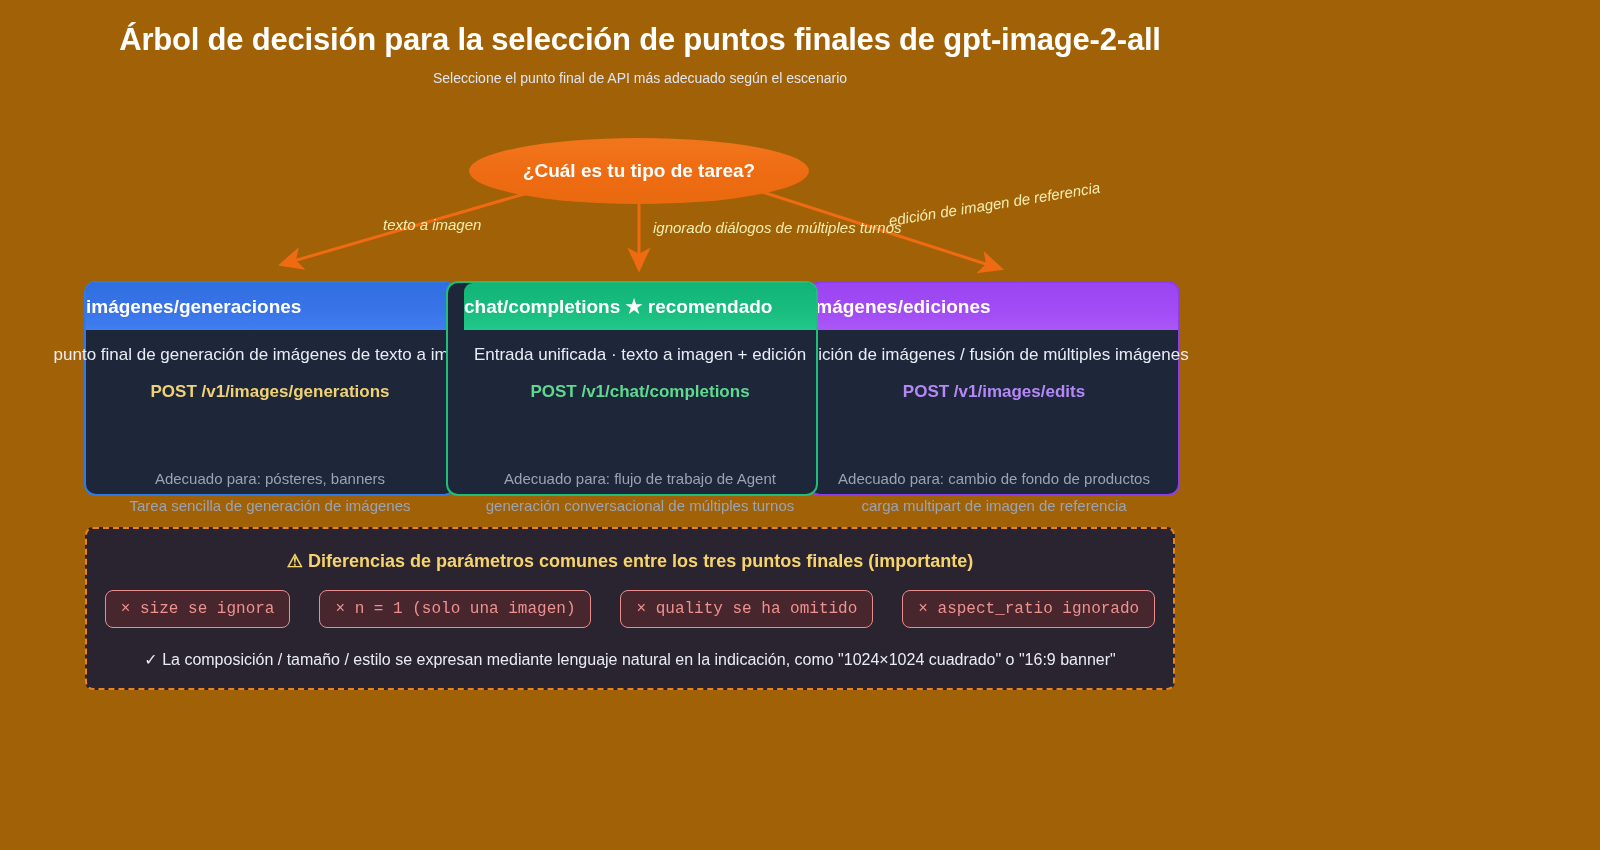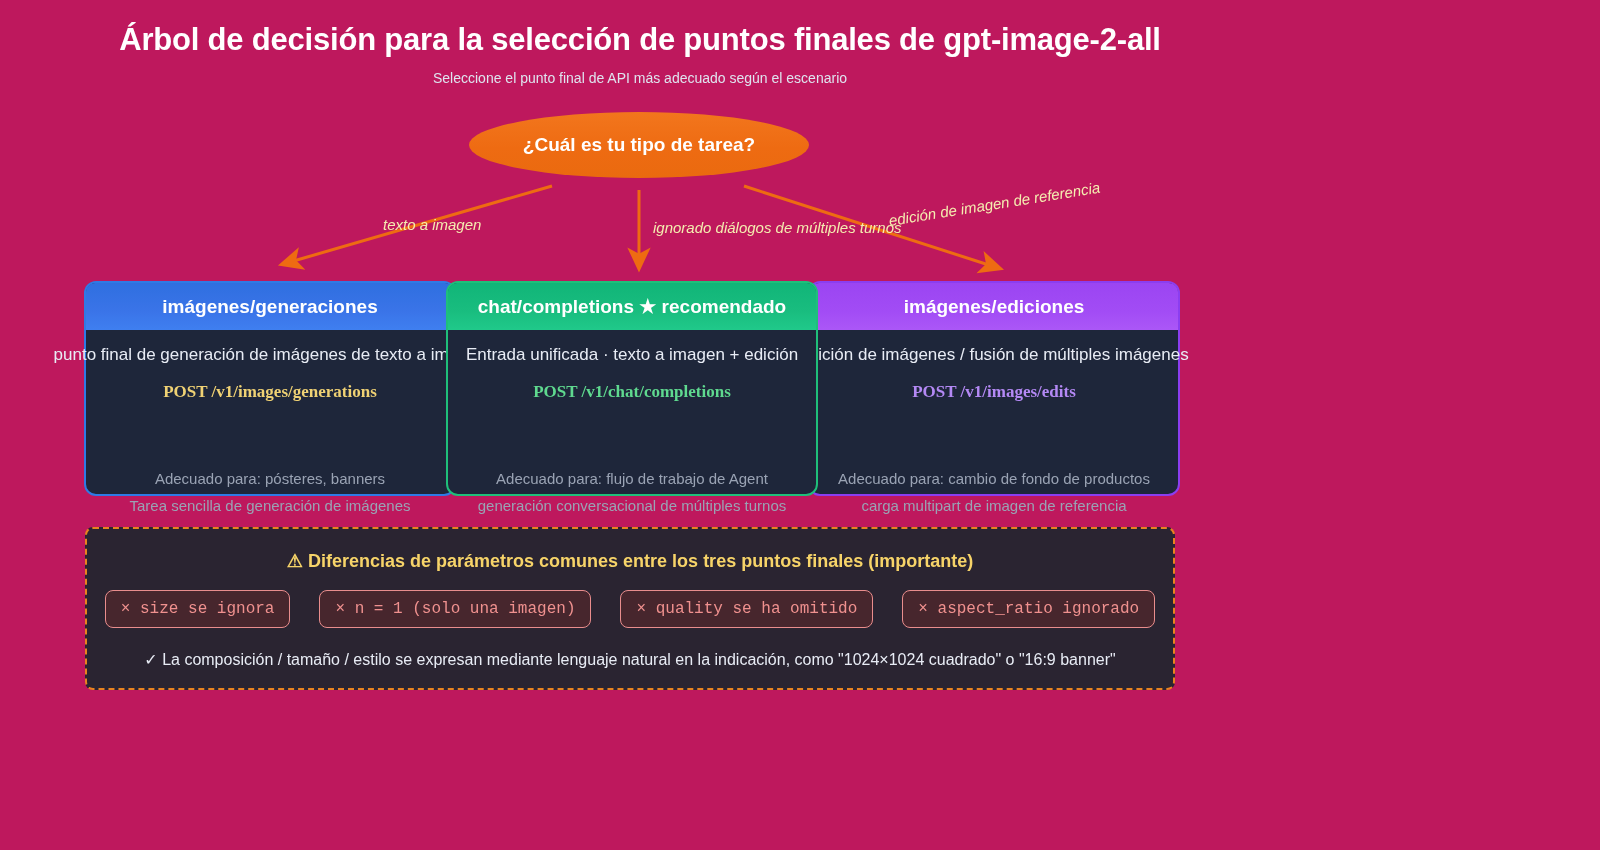--- a/index.html
+++ b/index.html
@@ -7,21 +7,21 @@
   html, body {
     margin: 0; padding: 0;
     width: 1600px; height: 850px;
     background: #1b2335;
     font-family: "Liberation Sans", sans-serif;
     overflow: hidden;
   }
   #stage {
     position: relative;
     width: 1600px; height: 850px;
-    background: #be185d;
+    background: #a16207;
   }
 
   
   #page-title {
     position: absolute;
     left: 0; top: 22px;
     width: 1280px;
     text-align: center;
     font-size: 31px;
     font-weight: bold;
@@ -34,21 +34,21 @@
     left: 0; top: 70px;
     width: 1280px;
     text-align: center;
     font-size: 14px;
     color: #dfe4ef;
   }
 
   
   #root-node {
     position: absolute;
-    left: 469px; top: 112px;
+    left: 469px; top: 138px;
     width: 340px; height: 66px;
     border-radius: 50% / 50%;
     background: linear-gradient(180deg, #f2761d 0%, #ee6b12 55%, #ea6a0f 100%);
     display: flex; align-items: center; justify-content: center;
     color: #ffffff;
     font-size: 19px;
     font-weight: bold;
     z-index: 5;
   }
 
@@ -85,21 +85,21 @@
     width: 372px;
     height: 215px;
     border-radius: 12px;
     border: 2px solid;
     background: #1e263a;
     overflow: visible;
   }
   .card-head {
     height: 47px;
     border-radius: 9px 9px 0 0;
-    display: flex; align-items: center; justify-content: center;
+    display: flex; align-items: center; 
     color: #ffffff;
     font-size: 19px;
     font-weight: bold;
     white-space: nowrap;
   }
   .card-body {
     position: relative;
     height: 164px;
     padding-top: 14px;
     text-align: center;
@@ -111,21 +111,21 @@
     transform: translateX(-50%);
     font-size: 17px;
     color: #e8ecf5;
     white-space: nowrap;
   }
   .card-endpoint {
     position: absolute;
     left: 50%;
     top: 52px;
     transform: translateX(-50%);
-    font-family: Liberation Serif, serif;
+    font-family: Liberation Sans, sans-serif;
     font-size: 17px;
     font-weight: bold;
     white-space: nowrap;
   }
   .card-note {
     position: absolute;
     left: 50%;
     transform: translateX(-50%);
     font-size: 15px;
     color: #9aa3b4;
@@ -133,21 +133,21 @@
     margin-top: 48px;
   }
   .card-note-0 { top: 92px; }
   .card-note-1 { top: 119px; }
 
   
   #card-0 { left: 84px; border-color: #2f7ae5; z-index: 10; }
   #card-0 .card-head { background: linear-gradient(180deg, #2f6fe0 0%, #3a74e8 60%, #3f7ff0 100%); }
   #card-0 .card-endpoint { color: #f0d274; }
   
-  #card-1 { left: 446px; border-color: #1fbf7a; z-index: 12; }
+  #card-1 { left: 446px; border-color: #1fbf7a; z-index: 12; padding-left: 16px; }
   #card-1 .card-head { background: linear-gradient(180deg, #11b578 0%, #19bd7f 60%, #20c98a 100%); }
   #card-1 .card-endpoint { color: #5fd98f; }
   
   #card-2 { left: 808px; border-color: #8b3ef0; z-index: 11; }
   #card-2 .card-head { background: linear-gradient(180deg, #9b45f2 0%, #a24cf5 60%, #ab57f7 100%); }
   #card-2 .card-endpoint { color: #b489f5; }
 
   
   #warning-box {
     position: absolute;

